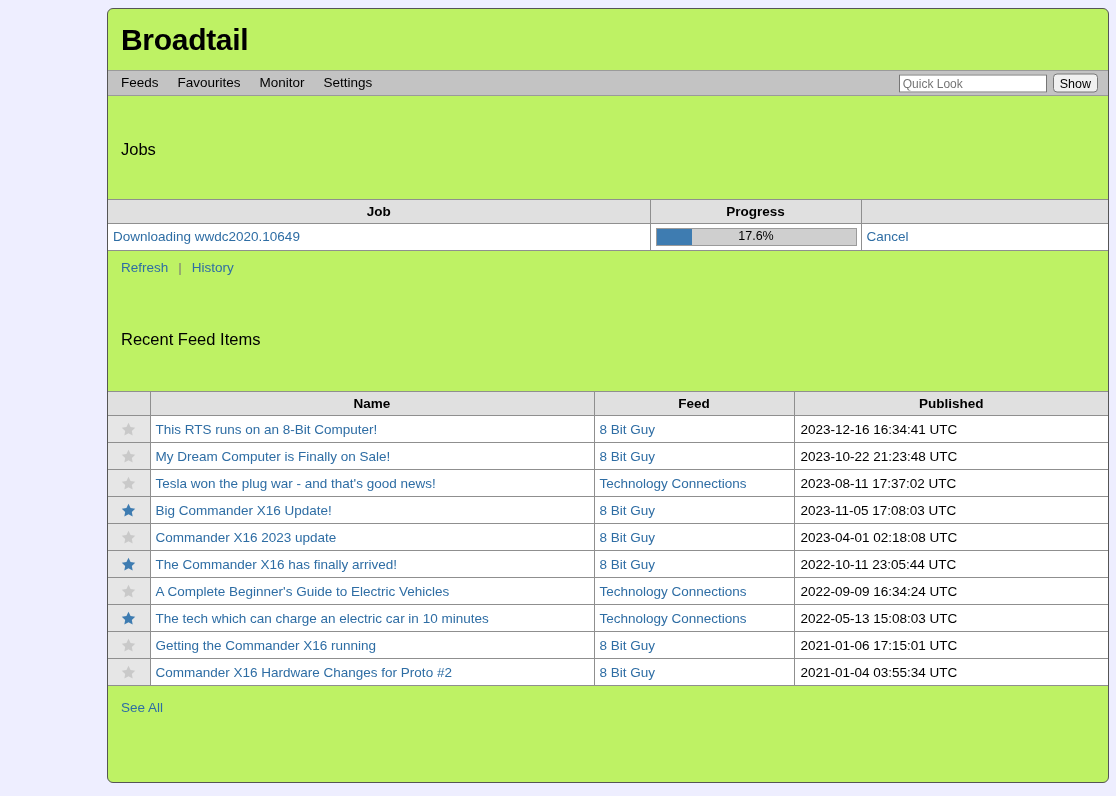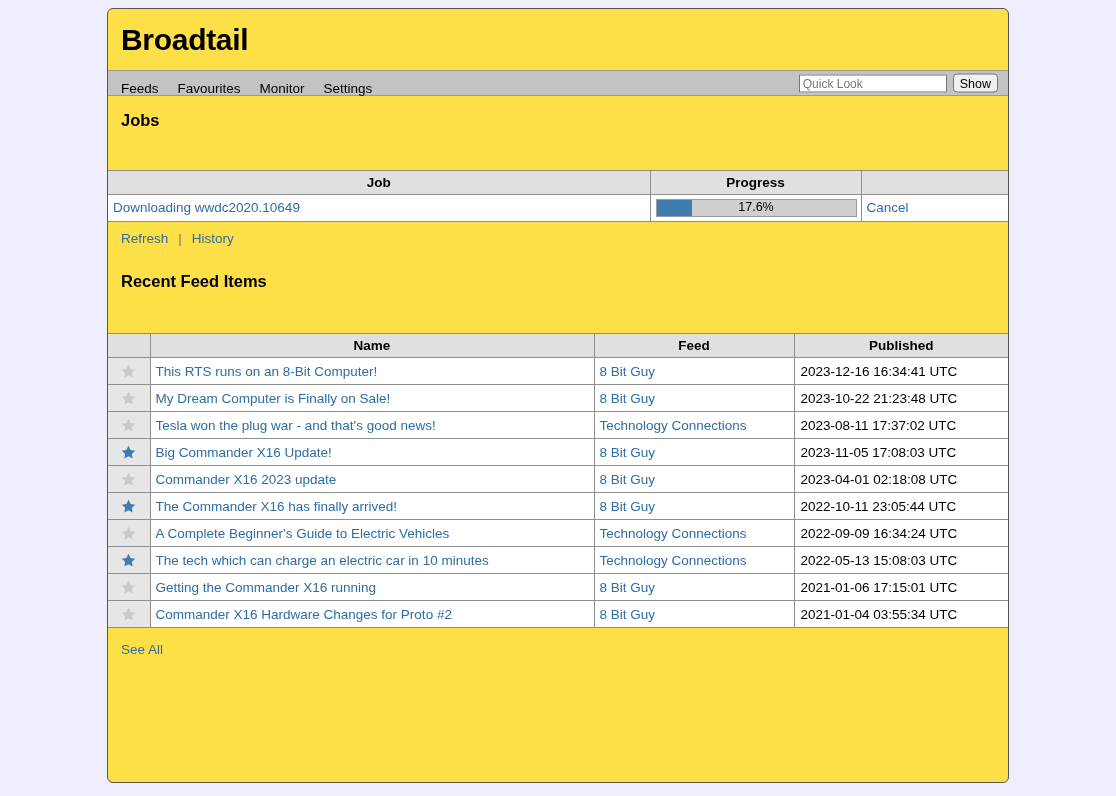--- a/index.html
+++ b/index.html
@@ -13,23 +13,23 @@
     font-family: "Liberation Sans", sans-serif;
     font-size: 13px;
     color: #000;
     overflow: hidden;
   }
 
   .page-card {
     position: absolute;
     left: 107px;
     top: 8px;
-    width: 902px;
+    width: 1002px;
     height: 775px;
-    background: #fde047;
+    background: #bef264;
     border: 1px solid #555;
     border-radius: 6px;
     box-sizing: border-box;
     overflow: hidden;
   }
 
   
   .app-header {
     height: 61px;
     padding: 0 13px;
@@ -44,21 +44,21 @@
     line-height: 1;
   }
 
   
   .nav-bar {
     height: 26px;
     background: #c3c3c3;
     border-top: 1px solid #9a9a9a;
     border-bottom: 1px solid #9a9a9a;
     display: flex;
-    align-items: flex-end;
+    align-items: center;
     padding: 0 13px;
     box-sizing: border-box;
     position: relative;
   }
   .nav-items {
     display: flex;
     align-items: center;
     gap: 19px;
   }
   .nav-item {
@@ -98,23 +98,24 @@
     border: 1px solid #767676;
     border-radius: 4px;
     box-sizing: border-box;
     cursor: pointer;
     color: #000;
   }
 
   
   .section-heading {
     font-size: 16.5px;
-    font-weight: bold;
+    font-weight: normal;
     padding: 16px 13px 13px 13px;
     line-height: 1;
+    margin-top: 29px;
   }
   .section-heading.recent {
     padding-top: 27px;
     padding-bottom: 16px;
   }
 
   
   table.grid {
     width: 100%;
     border-collapse: collapse;

